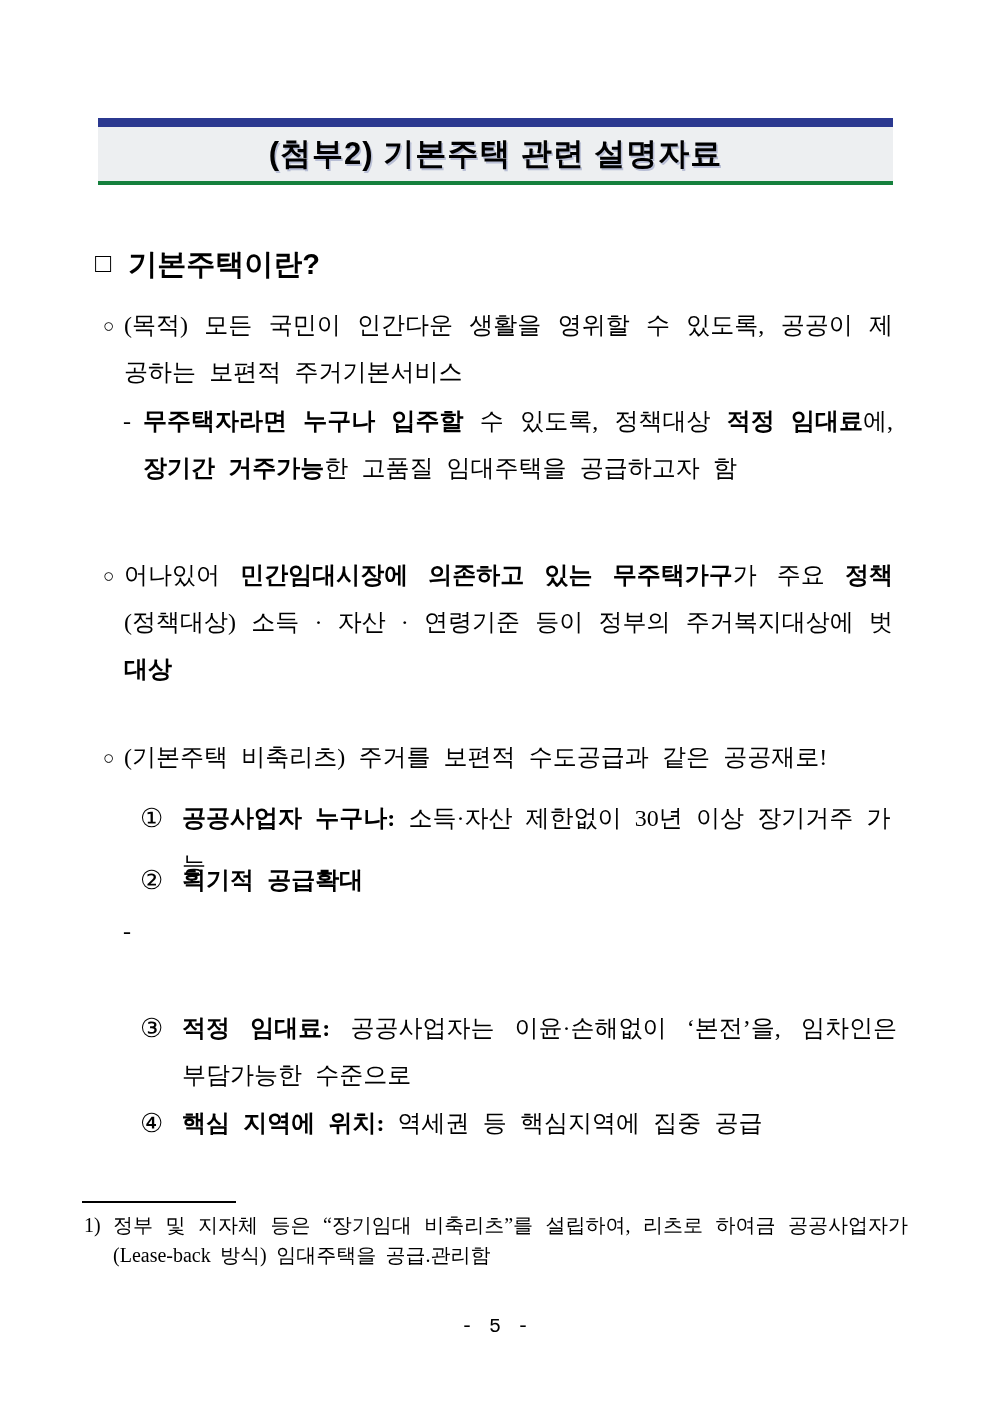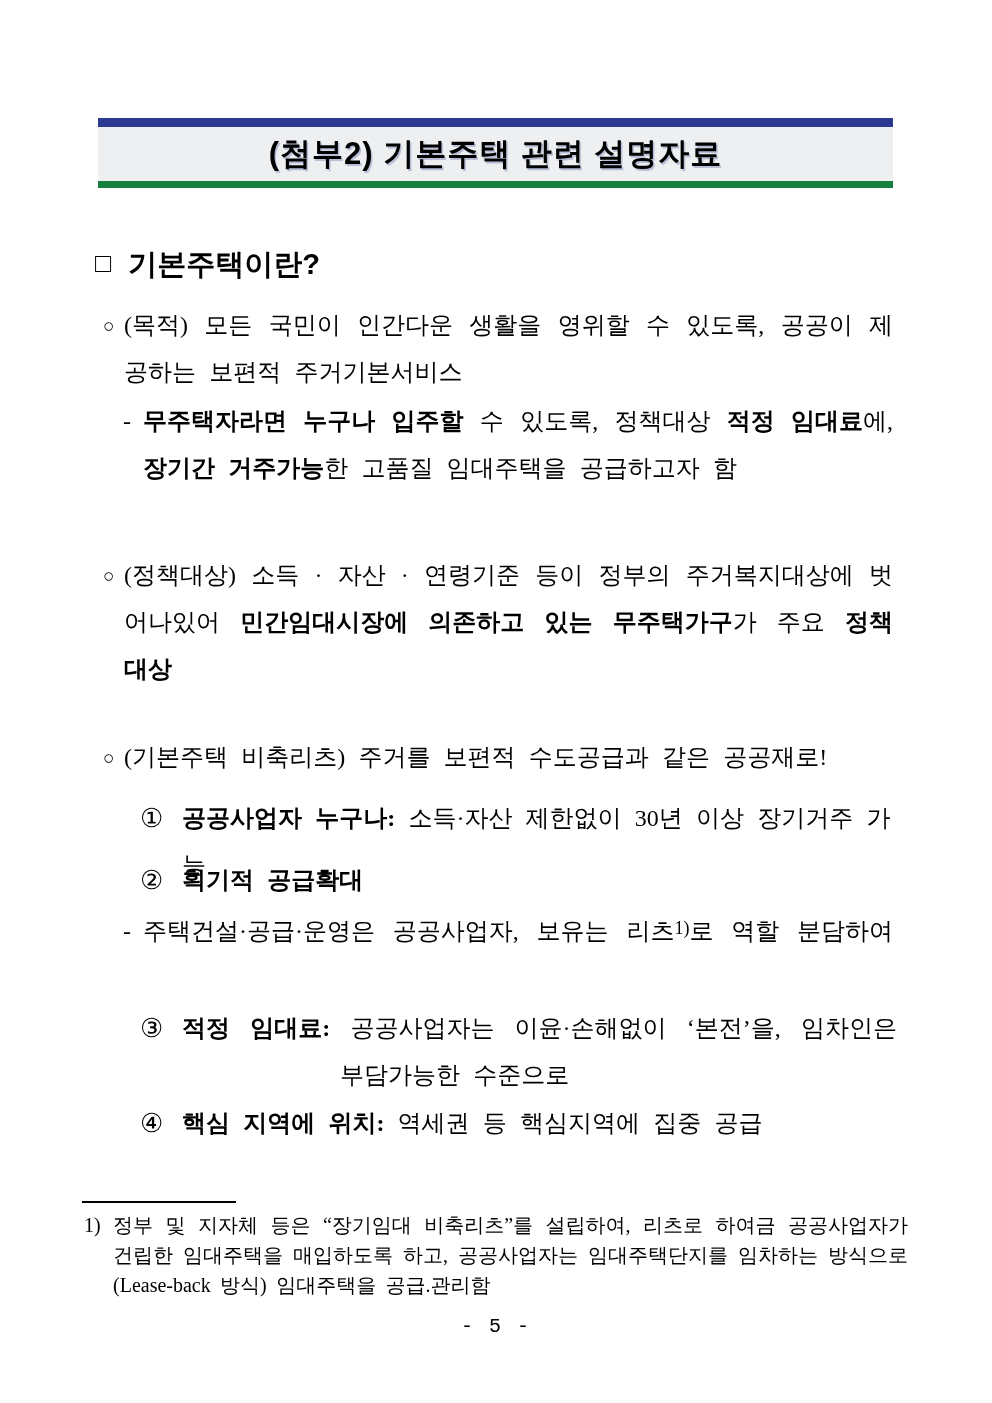--- a/index.html
+++ b/index.html
@@ -6,21 +6,21 @@
   .page {
     position:relative; width:992px; height:1403px; background:#ffffff;
     font-family:"Liberation Serif","DejaVu Serif",serif; color:#000;
     overflow:hidden;
   }
 
   
   .banner {
     position:absolute; left:98px; top:118px; width:795px; height:54px;
     background:#edeff1;
-    border-top:9px solid #2b3990; border-bottom:7px solid #15803d;
+    border-top:9px solid #2b3990; border-bottom:4px solid #15803d;
     display:flex; align-items:center; justify-content:center;
   }
   .banner-title {
     font-family:"Liberation Sans","DejaVu Sans",sans-serif;
     font-weight:800; font-size:31px; letter-spacing:1px;
     text-shadow:1.5px 1.5px 0 rgba(120,130,180,0.45);
   }
 
   
   .section-heading {
@@ -38,21 +38,21 @@
   }
   .para .line { display:block; }
   .jl { text-align:justify; text-align-last:justify; }
   b { font-weight:bold; }
 
   .pmarker { position:absolute; top:0; line-height:47px; }
   .o-marker { font-size:19px; left:-21px; }
   .dash-marker { left:-20px; }
   .num-marker { left:-42px; font-size:26px; }
 
-  .indent2 { margin-left:158px; }
+  .indent2 { }
   .fn-sup { font-size:18px; position:relative; top:-5px; }
 
   
   .footnote-sep {
     position:absolute; left:82px; top:1201px; width:154px; height:0;
     border-top:2px solid #000;
   }
   .footnote {
     position:absolute; left:113px; top:1210px; width:795px;
     font-size:20px; line-height:30px; word-spacing:0.22em;
@@ -87,59 +87,57 @@
   </div>
 
   <div class="para" style="left:143px; top:398px; width:750px;">
     <span class="pmarker dash-marker">-</span>
     <span class="line jl"><b>무주택자라면 누구나 입주할</b><span> 수 있도록, 정책대상 </span><b>적정 임대료</b><span>에,</span></span>
     <span class="line"><b>장기간 거주가능</b><span>한 고품질 임대주택을 공급하고자 함</span></span>
   </div>
 
   <div class="para" style="left:124px; top:552px; width:769px;">
     <span class="pmarker o-marker">○</span>
+    <span class="line jl"><span>어나있어 </span><b>민간임대시장에 의존하고 있는 무주택가구</b><span>가 주요 </span><b>정책</b></span>
     <span class="line jl">(정책대상) 소득 · 자산 · 연령기준 등이 정부의 주거복지대상에 벗</span>
-    <span class="line jl"><span>어나있어 </span><b>민간임대시장에 의존하고 있는 무주택가구</b><span>가 주요 </span><b>정책</b></span>
     <span class="line"><b>대상</b></span>
   </div>
 
   <div class="para" style="left:124px; top:734px; width:769px;">
     <span class="pmarker o-marker">○</span>
     <span class="line">(기본주택 비축리츠) 주거를 보편적 수도공급과 같은 공공재로!</span>
   </div>
 
   <div class="para" style="left:182px; top:795px; width:715px;">
     <span class="pmarker num-marker">①</span>
     <span class="line"><b>공공사업자 누구나:</b><span> 소득·자산 제한없이 30년 이상 장기거주 가능</span></span>
   </div>
 
   <div class="para" style="left:182px; top:857px; width:715px;">
     <span class="pmarker num-marker">②</span>
     <span class="line"><b>획기적 공급확대</b></span>
   </div>
 
   <div class="para" style="left:143px; top:908px; width:750px;">
     <span class="pmarker dash-marker">-</span>
-    <span class="line jl"><span>주택건설·공급·운영은 공공사업자, 보유는 리츠</span><span class="fn-sup">1)</span><span>로 역할 분담하여</span></span>
   </div>
 
   <div class="para" style="left:182px; top:1005px; width:715px;">
     <span class="pmarker num-marker">③</span>
     <span class="line jl"><b>적정 임대료:</b><span> 공공사업자는 이윤·손해없이 ‘본전’을, 임차인은</span></span>
     <span class="line indent2">부담가능한 수준으로</span>
   </div>
 
   <div class="para" style="left:182px; top:1100px; width:715px;">
     <span class="pmarker num-marker">④</span>
     <span class="line"><b>핵심 지역에 위치:</b><span> 역세권 등 핵심지역에 집중 공급</span></span>
   </div>
 
   <div class="footnote-sep"></div>
   <div class="footnote">
     <span class="fn-marker">1)</span>
     <span class="line jl">정부 및 지자체 등은 “장기임대 비축리츠”를 설립하여, 리츠로 하여금 공공사업자가</span>
-    <span class="line jl">건립한 임대주택을 매입하도록 하고, 공공사업자는 임대주택단지를 임차하는 방식으로</span>
     <span class="line">(Lease-back 방식) 임대주택을 공급.관리함</span>
   </div>
 
   <div class="page-number">- 5 -</div>
 
 </div>
 
 </body></html>

